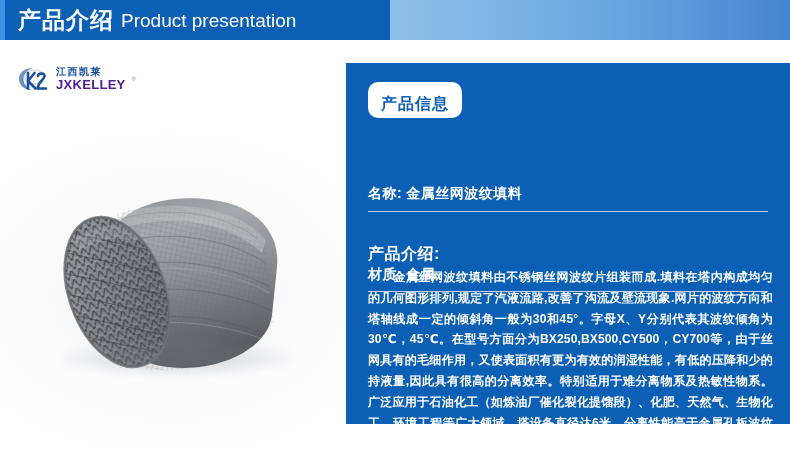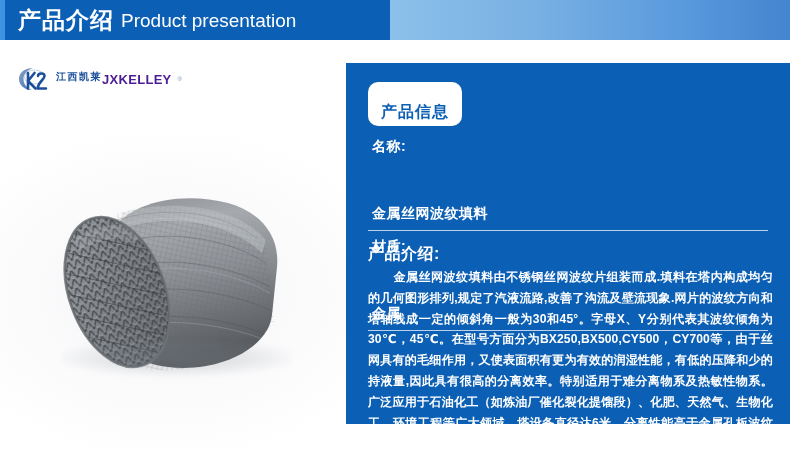--- a/index.html
+++ b/index.html
@@ -51,21 +51,21 @@
     position:absolute; inset:0;
     background:
       radial-gradient(ellipse 240px 170px at 48% 62%, #f2f3f5 0%, #fbfbfc 60%, #ffffff 100%);
   }
   
   .logo {
     position:absolute; left:18px; top:26px;
     display:flex; align-items:center; gap:4px; z-index:4;
   }
   .logo-mark { width:34px; height:26px; flex:0 0 auto; }
-  .logo-txt { display:flex; flex-direction:row; line-height:1; }
+  .logo-txt { display:flex; flex-direction:column; line-height:1; }
   .logo-cn {
     font-size:10px; font-weight:bold; color:#1b4f9c;
     letter-spacing:1.5px;
   }
   .logo-en {
     font-size:13px; font-weight:bold; color:#4c1d95;
     letter-spacing:0.3px; margin-top:1px;
   }
   .logo-r { font-size:6px; color:#7a8fae; vertical-align:super; margin-left:2px;}
 
@@ -79,28 +79,28 @@
 
   
   .panel {
     position:absolute; left:346px; top:63px; width:444px; height:361px;
     background:#0b5fb4; color:#ffffff; overflow:hidden;
   }
   .badge {
     position:absolute; left:22px; top:19px;
     background:#ffffff; color:#0b5fb4;
     font-size:16px; font-weight:bold; letter-spacing:1px;
-    padding:22px 13px 6px; border-radius:10px; line-height:1;
+    padding:14px 13px 6px; border-radius:10px; line-height:1;
   }
   .specs { position:absolute; left:22px; top:68px; width:400px; }
   .spec-row {
     display:flex; align-items:baseline;
     padding:6px 0 7px;
     border-bottom:1px solid rgba(255,255,255,.72);
-    font-size:14px; line-height:1.4;flex-direction:column;
+    font-size:14px; line-height:1.4;
   }
   .spec-label { font-weight:bold; letter-spacing:.5px; }
   .spec-value { font-weight:bold; letter-spacing:.5px; margin-left:4px;margin-top:47px; }
 
   .desc-title {
     position:absolute; left:22px; top:181px;
     font-size:16px; font-weight:bold; letter-spacing:.5px;
   }
   .desc-body {
     position:absolute; left:22px; top:204px; width:405px;

